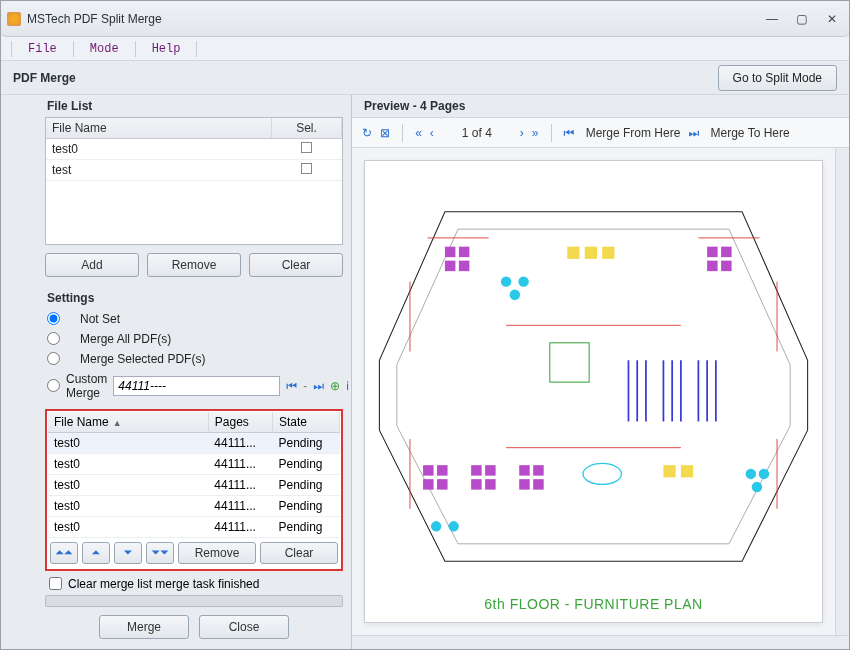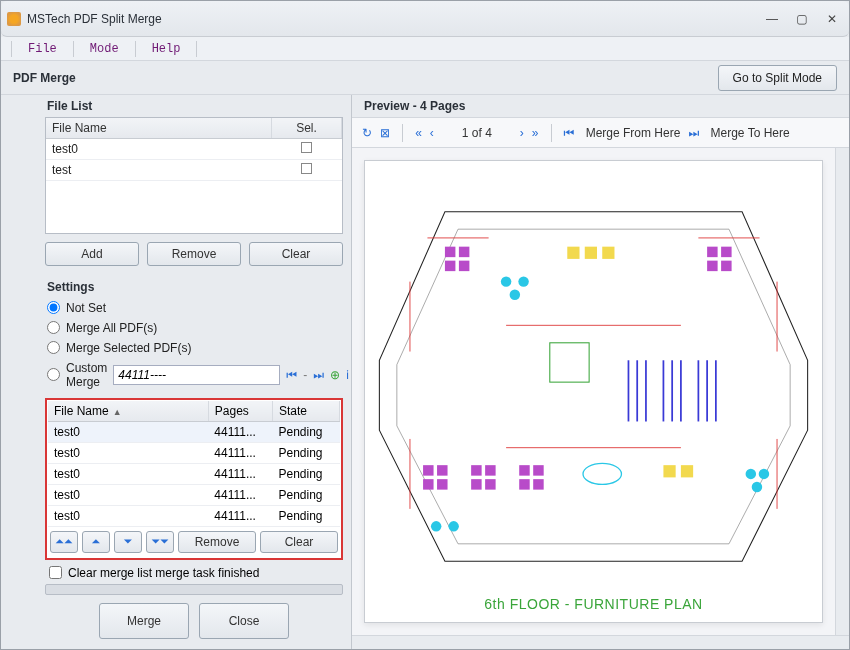--- a/index.html
+++ b/index.html
@@ -22,39 +22,39 @@
 .section-title { font-weight: bold; color: #2a3038; padding: 4px 2px; }
 .panel { border: 1px solid #b7bdc6; background: #fff; }
 .filelist { height: 150px; display:flex; flex-direction:column; }
 .tbl { width: 100%; border-collapse: collapse; }
 .tbl th { text-align: left; background: linear-gradient(#f2f4f7,#e6e9ee); border-bottom: 1px solid #c8ccd2; border-right:1px solid #d6dae0; padding: 3px 6px; color: #333; font-weight: normal;}
 .tbl td { padding: 3px 6px; border-bottom: 1px solid #eceef2; color: #222; }
 .sel-col { width: 70px; text-align: center !important; }
 .btnrow { display: flex; gap: 8px; margin-top: 8px; }
 .btn { flex: 1; height: 24px; background: linear-gradient(#f4f6f9,#e3e7ec); border: 1px solid #9aa6b2; border-radius: 3px; color: #333; display:flex; align-items:center; justify-content:center;}
 .settings { margin-top: 10px; }
-.radio-row { display: flex; align-items: center; gap: 6px; padding: 3px 2px; color: #222; }
+.radio-row { display: flex; align-items: center; gap: 20px; padding: 3px 2px; color: #222; }
 .radio-row input { margin: 0; font-style: italic; }
 .cm-row { display: flex; align-items: center; gap: 6px; }
 .cm-input { flex:1; height: 20px; border: 1px solid #a6adc0; padding: 0 4px; background:#fff;}
 .icon-btn { width: 16px; height: 16px; display:flex; align-items:center; justify-content:center; color:#2a6fd6;}
 .icon-btn.green{color:#3aa53a;}
 .merge-panel { border: 2px solid #d93636; margin-top: 6px; background:#fff; padding:1px;}
 .mtbl th { text-align:left; background: linear-gradient(#f2f4f7,#e6e9ee); border-bottom:1px solid #c8ccd2; border-right:1px solid #d6dae0; padding:3px 6px; font-weight:normal;}
 .mtbl td { padding:3px 6px; border-bottom:1px solid #eceef2;}
 .mtbl tr.sel td { background:#eef3fb; }
 .mtbl { width:100%; border-collapse:collapse; }
 .col-fn{width:55%;} .col-pg{width:22%;} .col-st{width:23%;}
 .merge-btnrow{display:flex; gap:4px; padding:4px 2px;}
 .arrow-btn{width:28px;height:22px;background:linear-gradient(#f4f6f9,#e3e7ec);border:1px solid #9aa6b2;border-radius:3px;display:flex;align-items:center;justify-content:center;color:#2a6fd6;font-size:11px;}
 .merge-btnrow .btn{flex:1;height:22px;}
 .chk-row{display:flex;align-items:center;gap:6px;padding:6px 4px 4px;}
 .progress{width:100%;height:14px;background:#d9dde3;border:1px solid #b7bdc6;border-radius:2px;}
 .footer-btns{display:flex;justify-content:center;gap:10px;padding:8px 0 2px;}
-.footer-btns .btn{flex:0 0 90px;height:36px;}
+.footer-btns .btn{flex:0 0 90px;height:24px;}
 .preview-hdr{font-weight:bold;color:#2a3038;padding:4px 12px;border-bottom:1px solid #d3d7dd;}
 .toolbar{height:30px;display:flex;align-items:center;gap:8px;padding:0 10px;background:#f7f8fa;border-bottom:1px solid #d3d7dd;}
 .tb-sep{width:1px;height:18px;background:#c8ccd2;margin:0 4px;}
 .tb-btn{display:flex;align-items:center;gap:4px;color:#2a6fd6;font-size:12px;}
 .tb-btn.txt{color:#333;}
 .page-counter{flex:0 0 auto;color:#333;padding:0 20px;}
 .preview-body{flex:1;background:#f3f4f7;display:flex;min-height:0;position:relative;}
 .page{margin:12px;flex:1;background:#fff;border:1px solid #c8ccd2;box-shadow:0 2px 6px rgba(0,0,0,.08);position:relative;overflow:hidden;}
 .scroll-v{width:14px;background:#e8ebef;border-left:1px solid #d3d7dd;}
 .scroll-h{height:14px;background:#e8ebef;border-top:1px solid #d3d7dd;}

